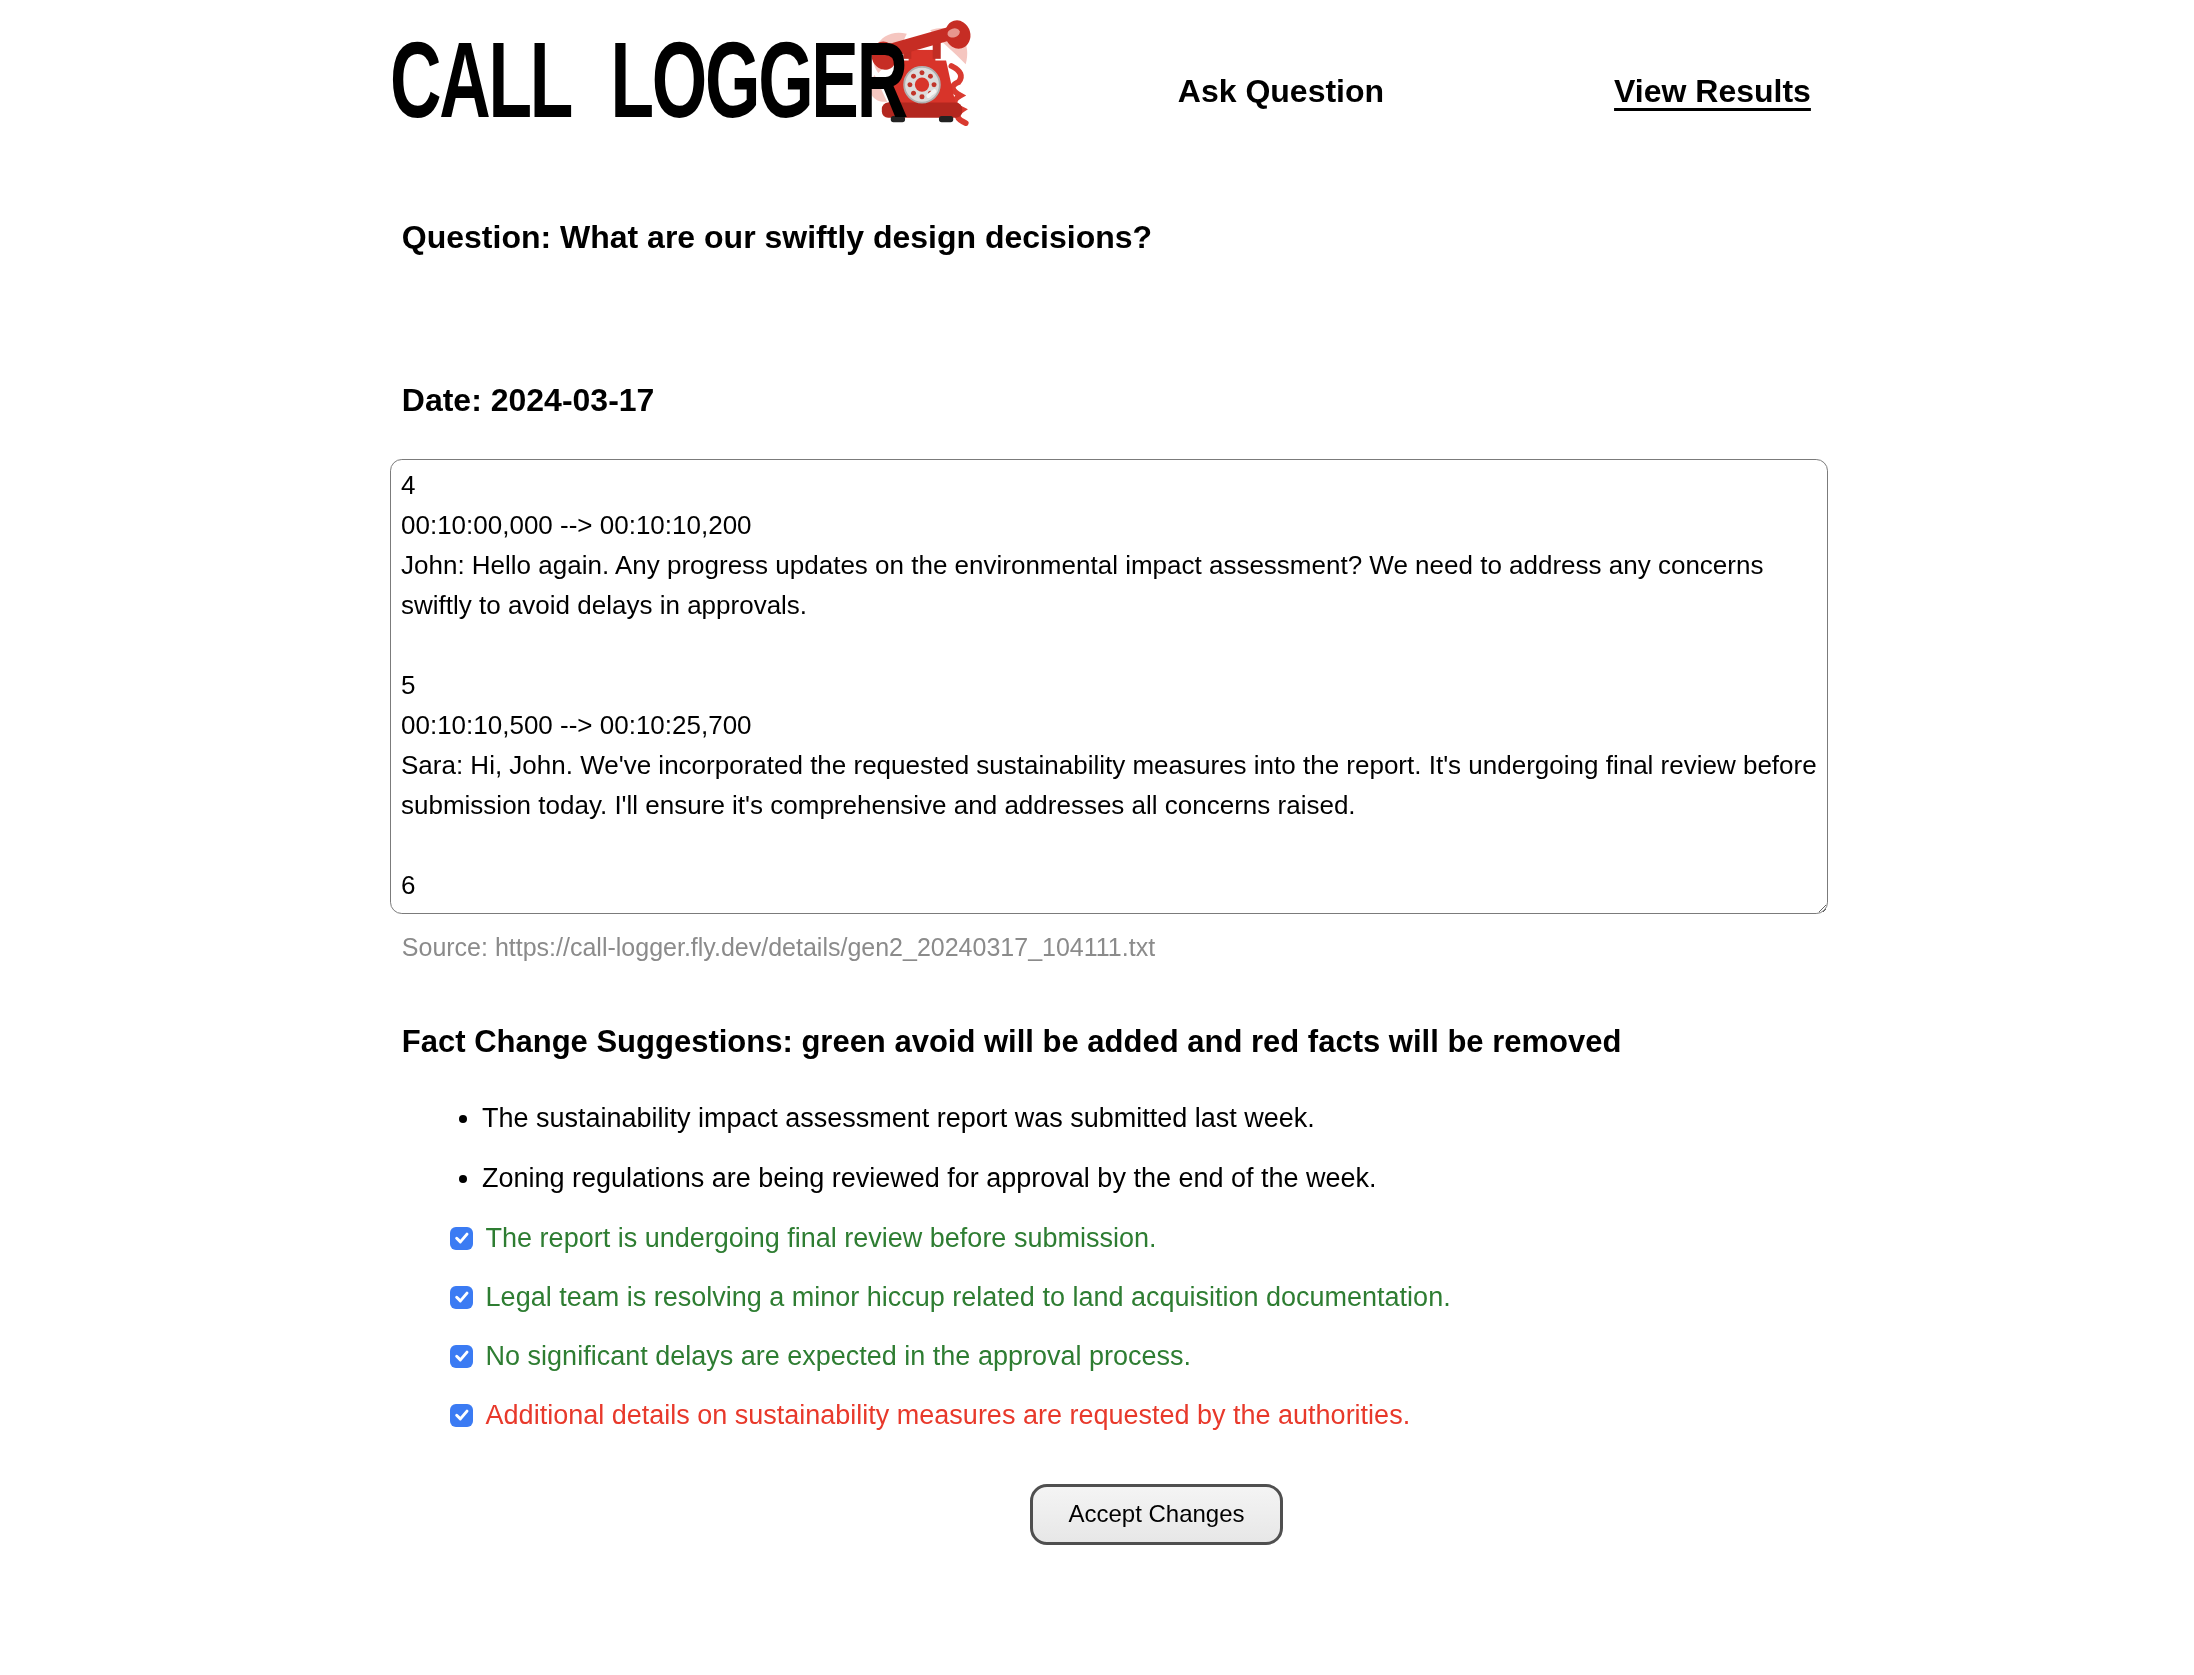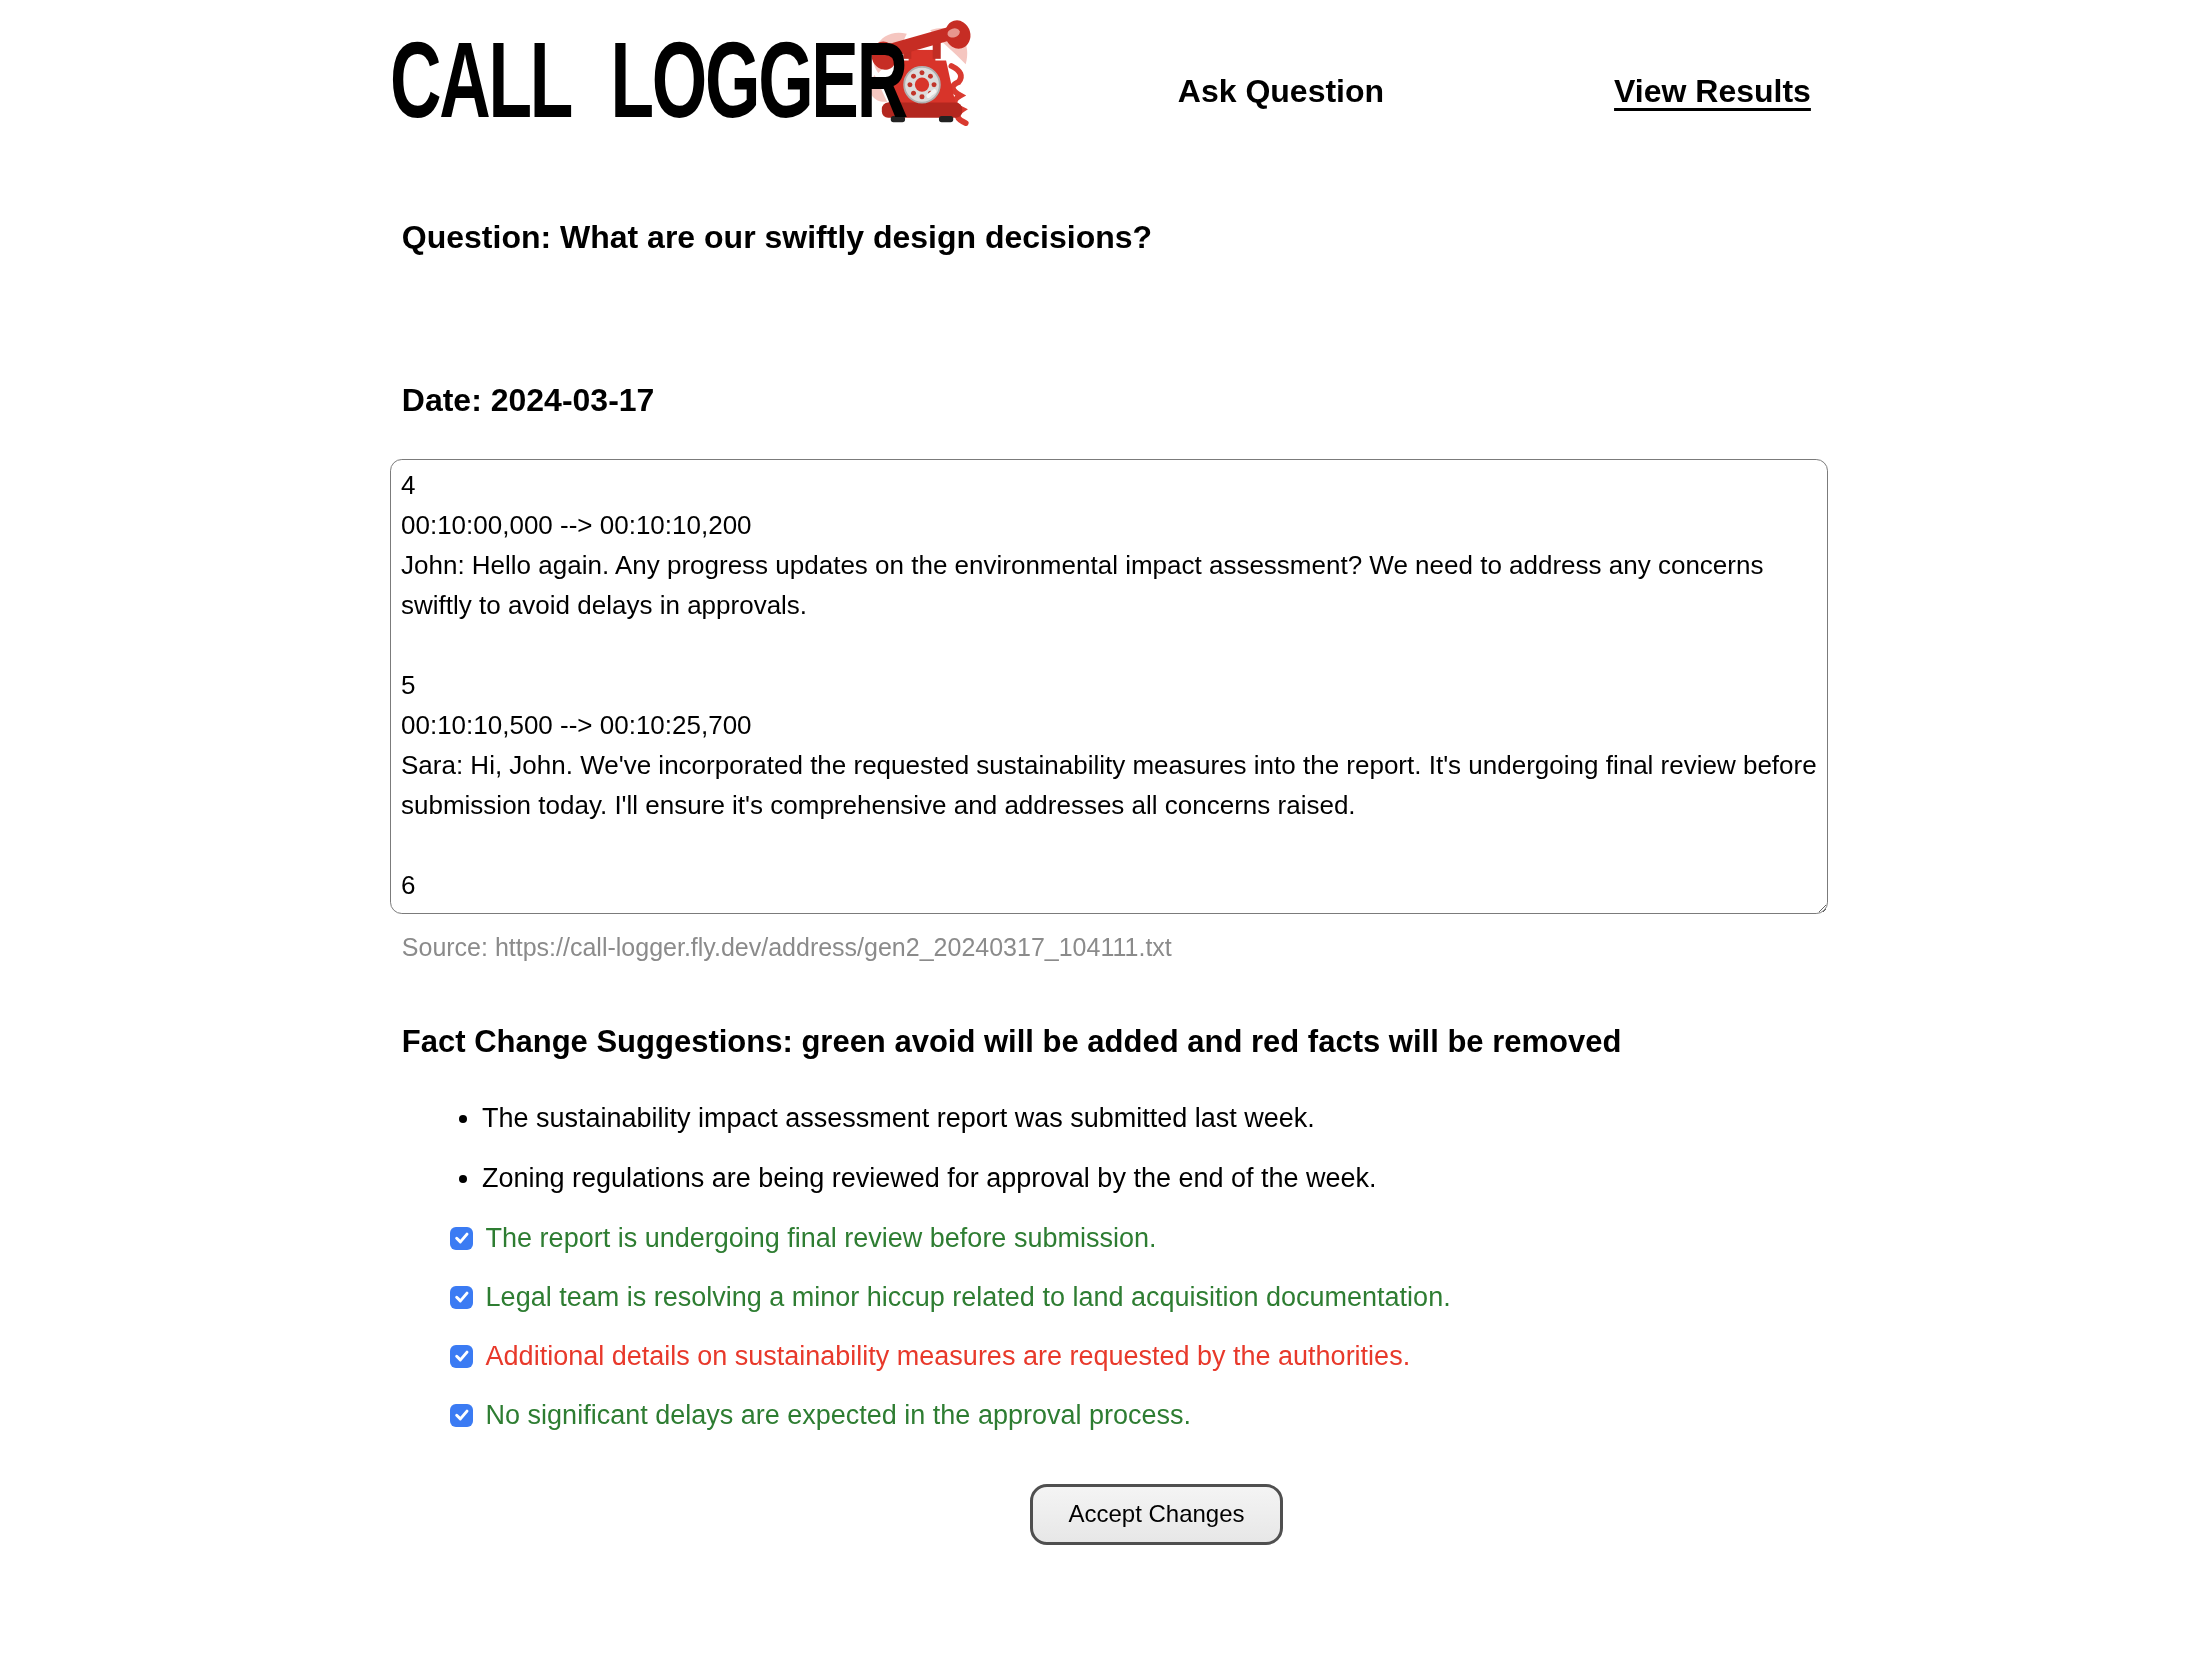--- a/index.html
+++ b/index.html
@@ -128,21 +128,21 @@
 
   <textarea class="transcript" spellcheck="false" style="">4
 00:10:00,000 --&gt; 00:10:10,200
 John: Hello again. Any progress updates on the environmental impact assessment? We need to address any concerns swiftly to avoid delays in approvals.
 
 5
 00:10:10,500 --&gt; 00:10:25,700
 Sara: Hi, John. We've incorporated the requested sustainability measures into the report. It's undergoing final review before submission today. I'll ensure it's comprehensive and addresses all concerns raised.
 
 6</textarea>
-  <div class="source-line">Source: https://call-logger.fly.dev/address/gen2_20240317_104111.txt</div>
+  <div class="source-line">Source: https://call-logger.fly.dev/details/gen2_20240317_104111.txt</div>
 
   <div class="facts-heading">Fact Change Suggestions: green avoid will be added and red facts will be removed</div>
 
   <ul class="existing-list">
     <li>The sustainability impact assessment report was submitted last week.</li>
     <li>Zoning regulations are being reviewed for approval by the end of the week.</li>
   </ul>
 
   <div class="fact-row">
     <span class="checkbox checked">
@@ -159,29 +159,29 @@
         </svg>
       </span>
     <span class="fact-text add">Legal team is resolving a minor hiccup related to land acquisition documentation.</span>
   </div>
   <div class="fact-row">
     <span class="checkbox checked">
         <svg class="check" viewBox="0 0 24 24">
           <path d="M5 12.5 L10 17.5 L19 7" fill="none" stroke="#fff" stroke-width="4" stroke-linecap="round" stroke-linejoin="round"></path>
         </svg>
       </span>
-    <span class="fact-text remove">Additional details on sustainability measures are requested by the authorities.</span>
+    <span class="fact-text add">No significant delays are expected in the approval process.</span>
   </div>
   <div class="fact-row">
     <span class="checkbox checked">
         <svg class="check" viewBox="0 0 24 24">
           <path d="M5 12.5 L10 17.5 L19 7" fill="none" stroke="#fff" stroke-width="4" stroke-linecap="round" stroke-linejoin="round"></path>
         </svg>
       </span>
-    <span class="fact-text add">No significant delays are expected in the approval process.</span>
+    <span class="fact-text remove">Additional details on sustainability measures are requested by the authorities.</span>
   </div>
 
   <div class="button-row">
     <button class="accept-button">Accept Changes</button>
   </div>
 
 </div>
 
 
 </body></html>

